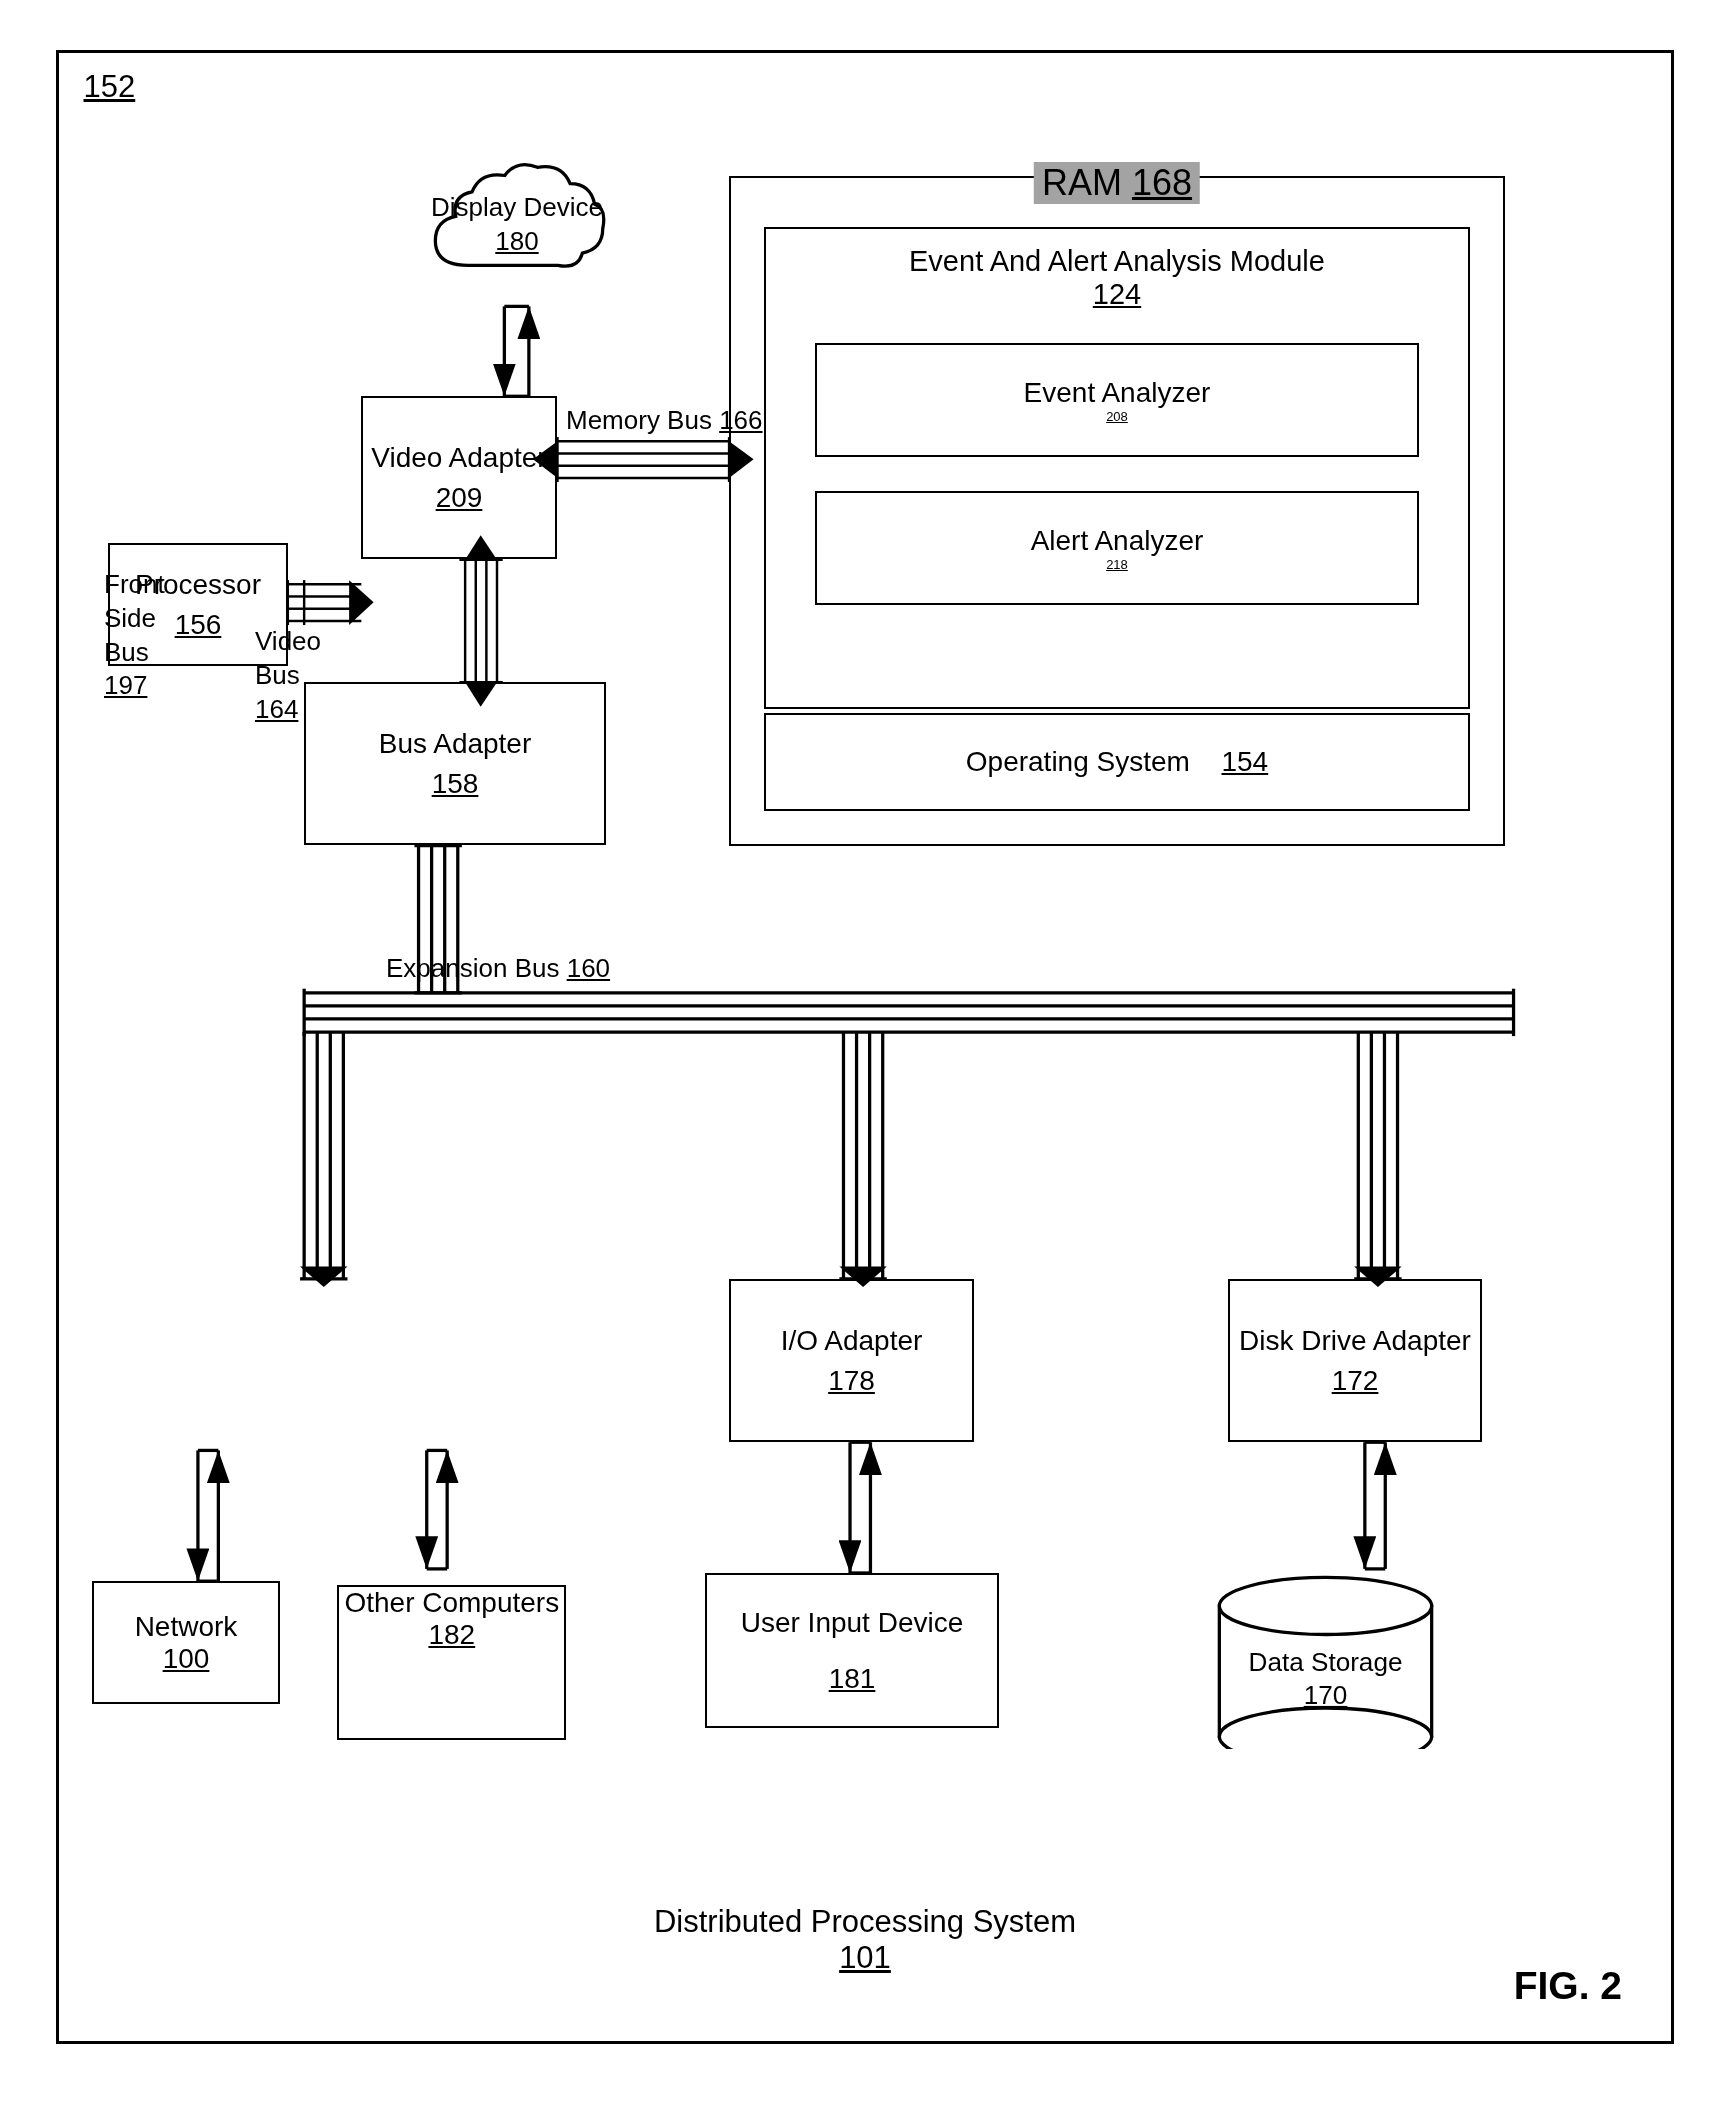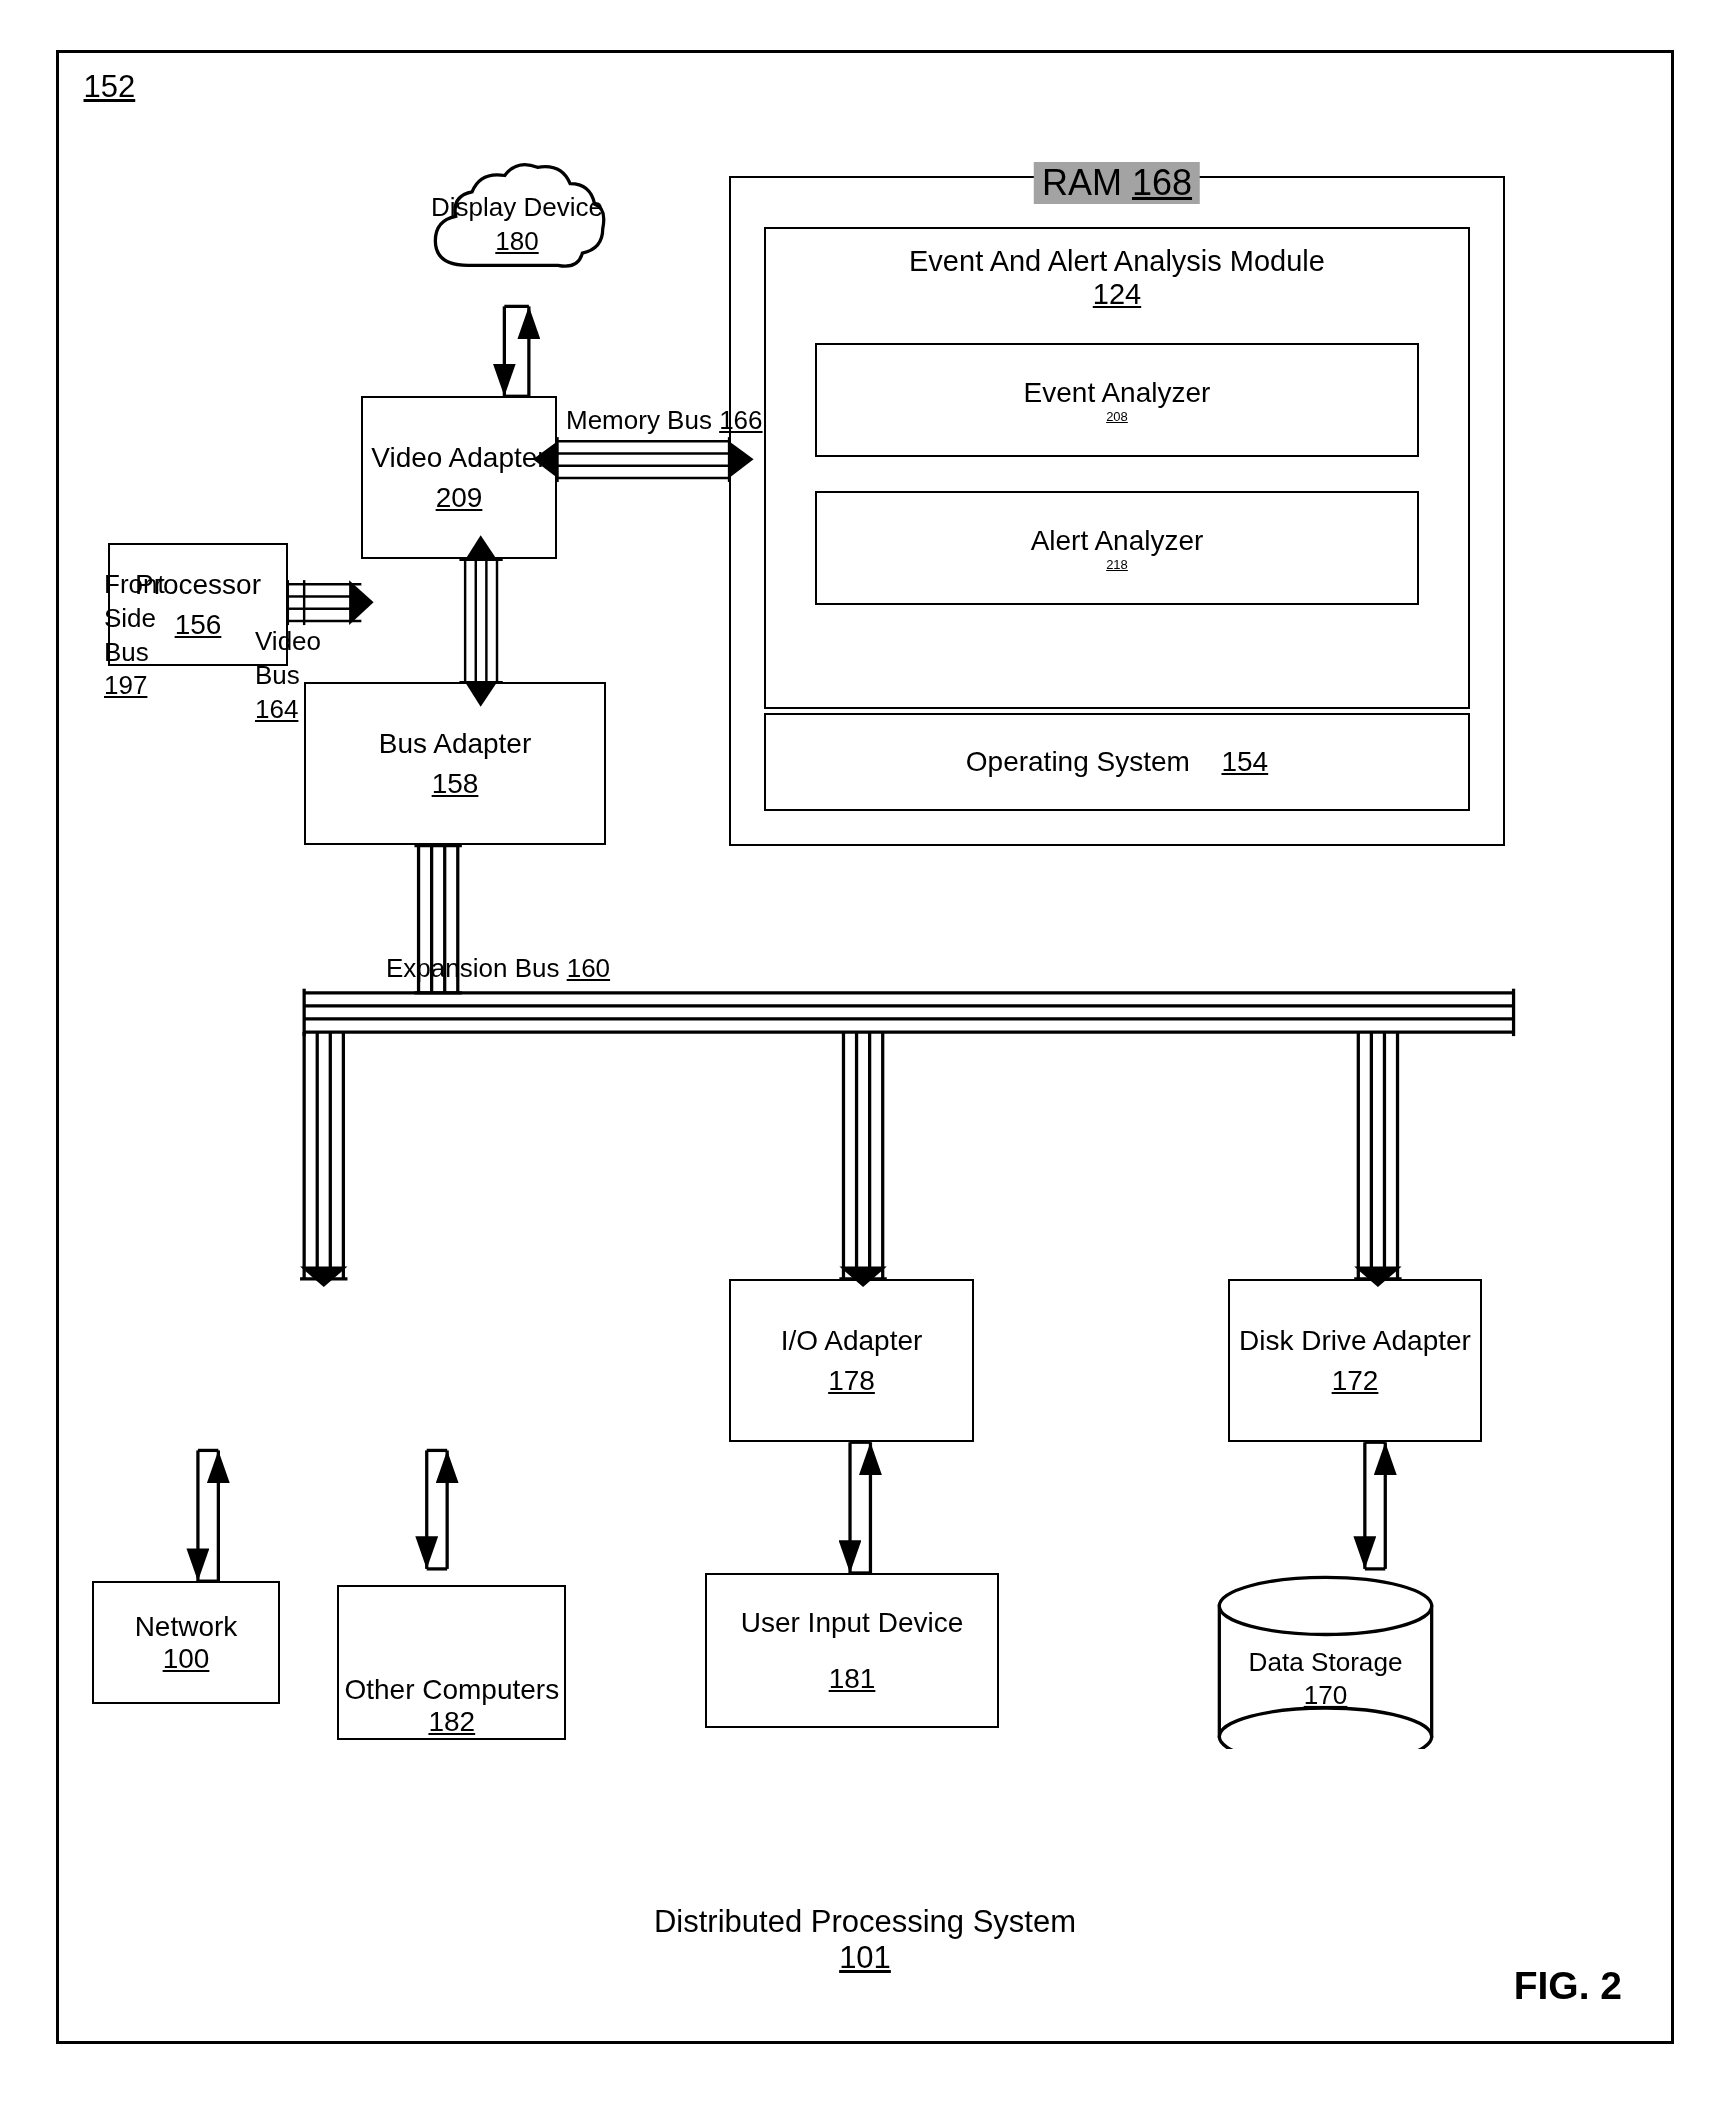--- a/index.html
+++ b/index.html
@@ -614,21 +614,21 @@
       <span>Disk Drive Adapter</span>
       <u>172</u>
     </div>
 
     <div class="network-box">
       <span>Network</span>
       <u>100</u>
     </div>
 
     <div class="other-computers-wrapper">
-      <div class="other-computers-page" style="width:229px; height:155px; top:16.3px; left:16.3px; border:2.5px solid #000; background:#fff; position:absolute; display:flex; align-items:center; justify-content:flex-end; flex-direction:column; font-size:28px;">
+      <div class="other-computers-page" style="width:229px; height:155px; top:16.3px; left:16.3px; border:2.5px solid #000; background:#fff; position:absolute; display:flex; align-items:center; justify-content:flex-start; flex-direction:column; font-size:28px;">
         <span>Other Computers</span>
         <u>182</u>
       </div>
       <div style="position:absolute; width:229px; height:155px; top:8.2px; left:8.2px; border:2.5px solid #000; background:#fff; z-index:-1;"></div>
       <div style="position:absolute; width:229px; height:155px; top:0px; left:0px; border:2.5px solid #000; background:#fff; z-index:-2;"></div>
     </div>
 
     <div class="uid-box">
       <span>User Input Device</span>
       <u>181</u>

